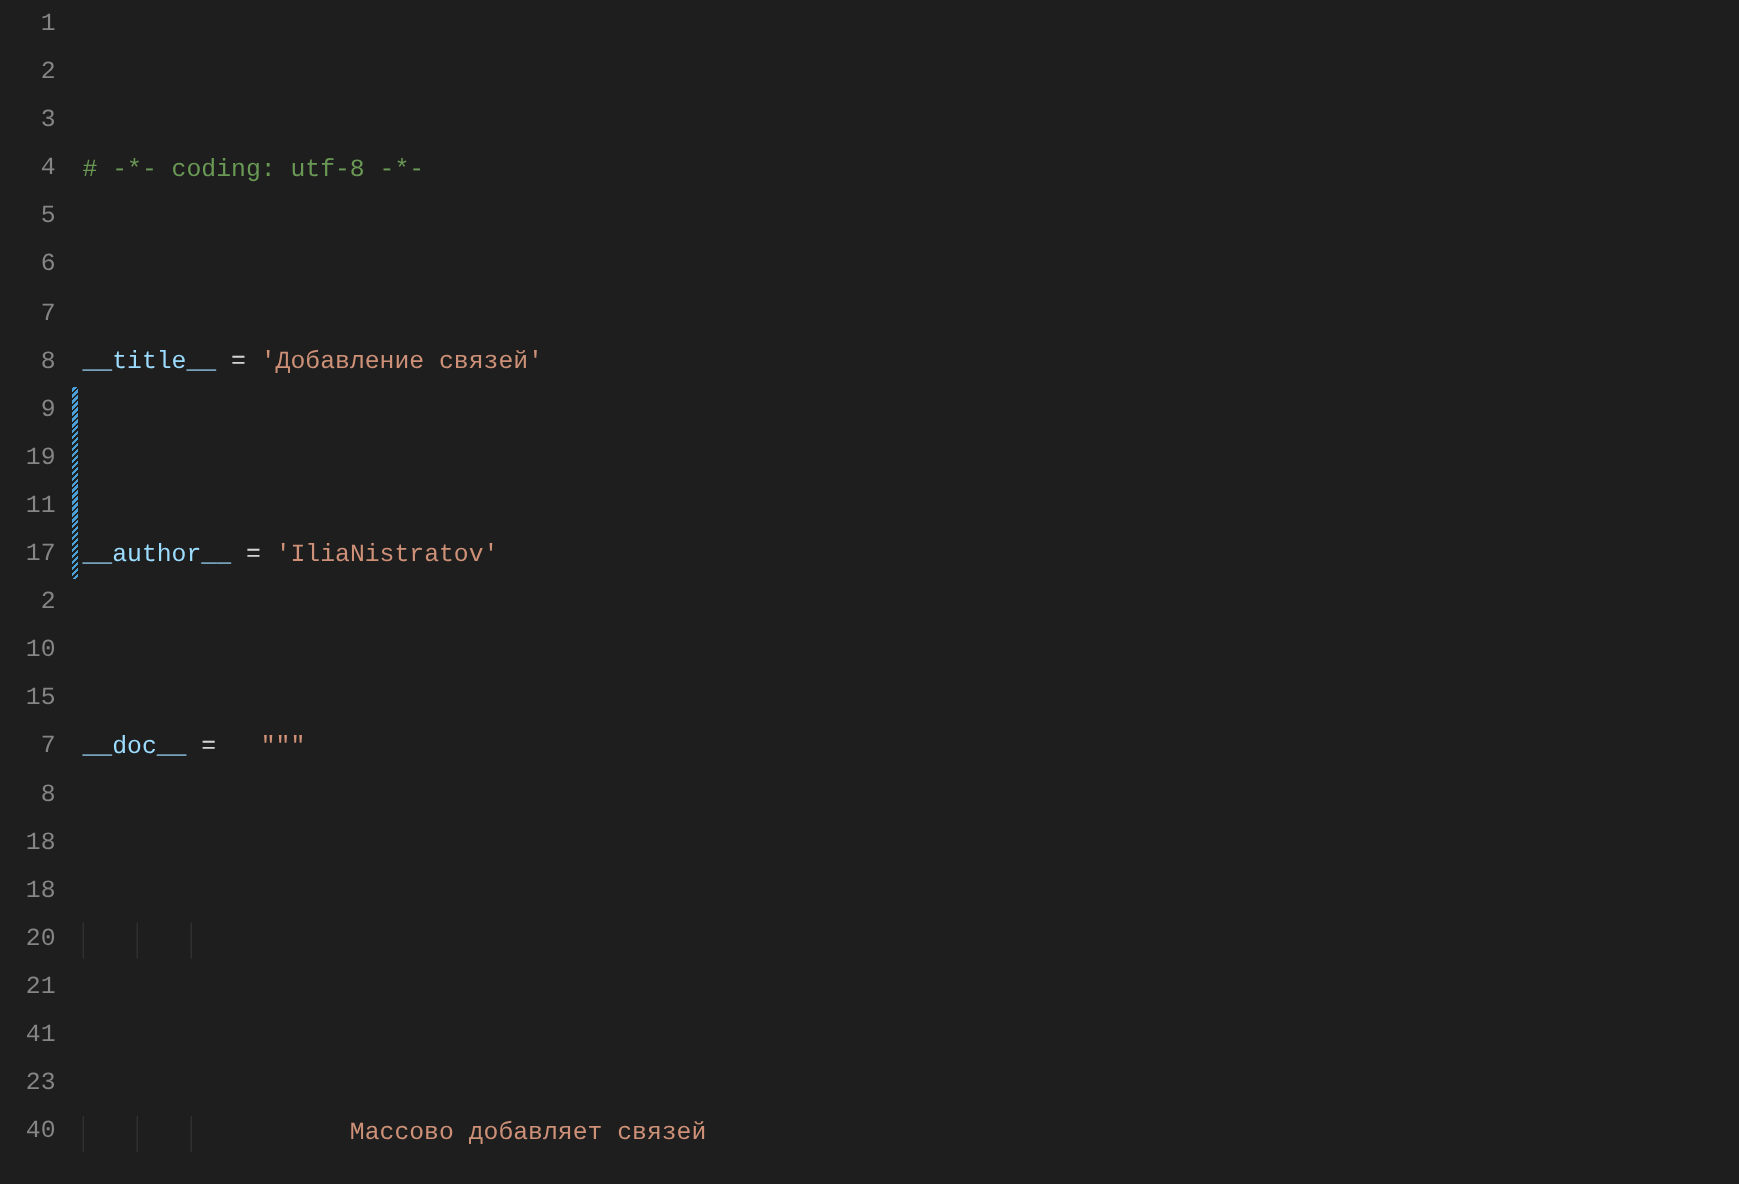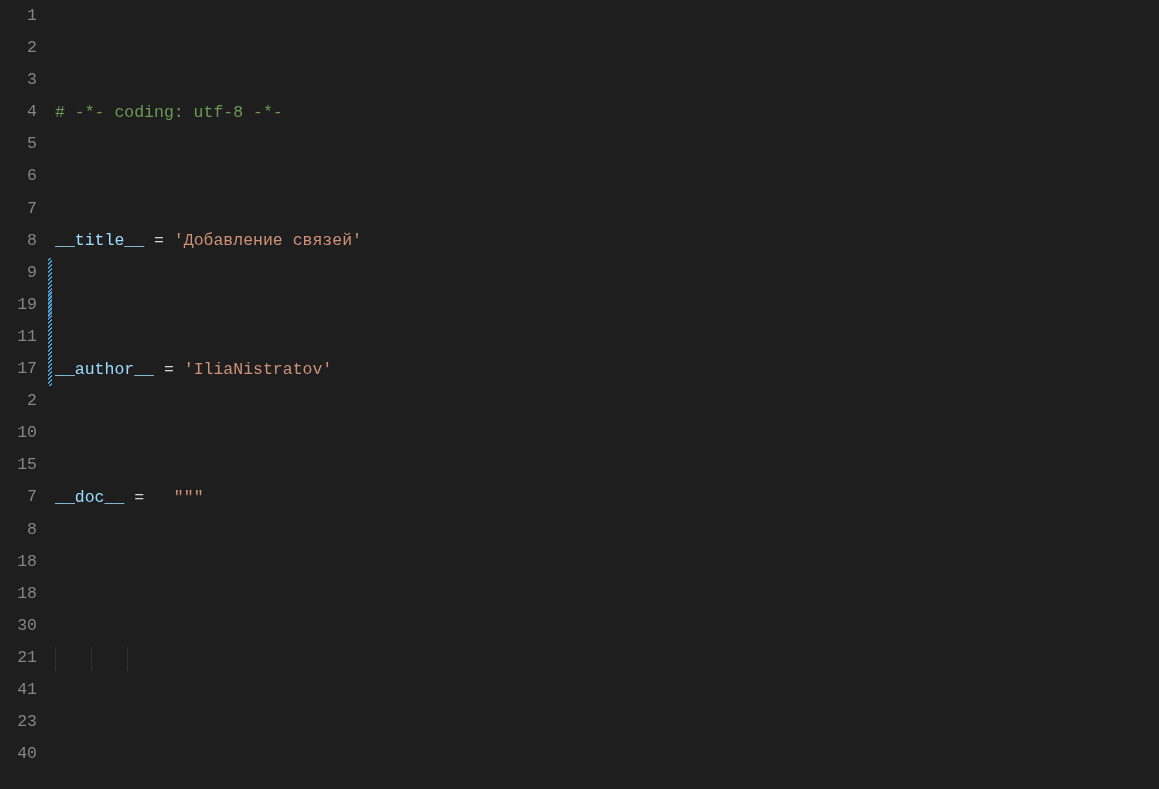--- a/index.html
+++ b/index.html
@@ -84,36 +84,42 @@
       <div class="ln">19</div>
       <div class="ln">11</div>
       <div class="ln">17</div>
       <div class="ln">2</div>
       <div class="ln">10</div>
       <div class="ln">15</div>
       <div class="ln">7</div>
       <div class="ln">8</div>
       <div class="ln">18</div>
       <div class="ln">18</div>
-      <div class="ln">30</div>
+      <div class="ln">20</div>
       <div class="ln">21</div>
       <div class="ln">41</div>
       <div class="ln">23</div>
       <div class="ln">40</div>
     </div>
   <div class="code">
 
     <div class="line"><span class="c-comment"># -*- coding: utf-8 -*-</span></div>
 
     <div class="line"><span class="c-var">__title__</span><span class="c-op"> = </span><span class="c-str">'Добавление связей'</span></div>
 
     <div class="line"><span class="c-var">__author__</span><span class="c-op"> = </span><span class="c-str">'IliaNistratov'</span></div>
 
     <div class="line"><span class="c-var">__doc__</span><span class="c-op"> =   </span><span class="c-str">"""</span></div>
 
+    <div class="line">
+      <span class="indent-guide" style="left:0px"></span>
+      <span class="indent-guide" style="left:36px"></span>
+      <span class="indent-guide" style="left:72px"></span>
+      <span class="c-str">            Массово добавляет связей</span>
+    </div>
 
     <div class="line">
       <span class="indent-guide" style="left:0px"></span>
       <span class="indent-guide" style="left:36px"></span>
       <span class="indent-guide" style="left:72px"></span>
       
     </div>
 
     
 

